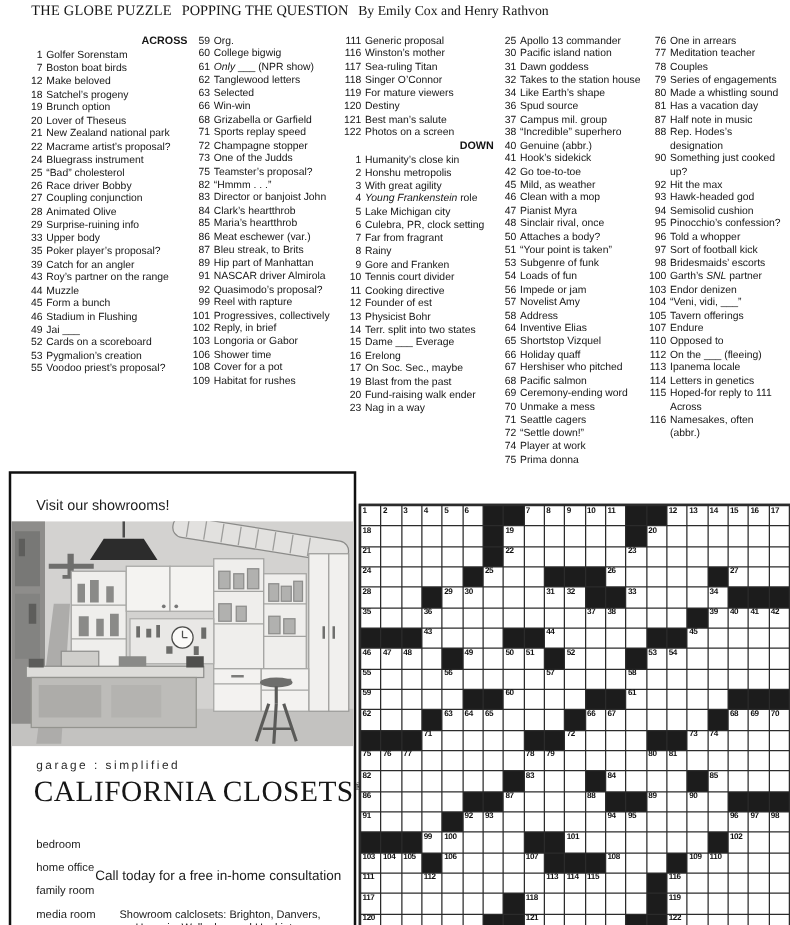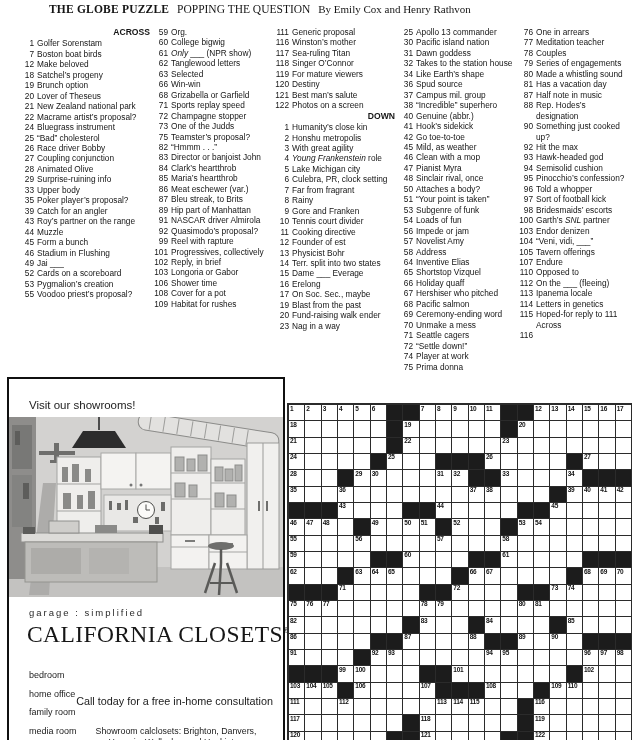--- a/index.html
+++ b/index.html
@@ -1,20 +1,20 @@
 <!DOCTYPE html>
 <html><head>
 <meta charset="utf-8">
 <style>
   html,body{margin:0;padding:0;}
   #page{position:relative;width:632px;height:740px;background:#fff;overflow:hidden;
         font-family:"Liberation Sans",sans-serif;color:#151515;}
   
   #titlebar{position:absolute;left:25px;top:3px;font-family:"Liberation Serif",serif;font-size:11.5px;white-space:nowrap;}
-  #titlebar .t-bold{font-weight:bold;letter-spacing:.2px;margin-left:24px;}
+  #titlebar .t-bold{font-weight:normal;letter-spacing:.2px;}
   #titlebar .t-sub{margin-left:5px;}
   #titlebar .t-by{margin-left:5px;font-size:11px;}
   
   #clue-cols{position:absolute;left:8px;top:27px;width:620px;display:flex;align-items:flex-start;}
   .clue-col{font-size:8.3px;line-height:10.45px;}
   .clue-col.c1{width:142px;}
   .clue-col.c2{width:121px;}
   .clue-col.c3{width:124px;}
   .clue-col.c4{width:120px;}
   .clue-col.c5{width:113px;}
@@ -618,20 +618,21 @@
         <div class="clue">
           <span class="num">114</span>
           <span class="txt">Letters in genetics</span>
         </div>
         <div class="clue">
           <span class="num">115</span>
           <span class="txt">Hoped-for reply to 111 Across</span>
         </div>
         <div class="clue">
           <span class="num">116</span>
+          <span class="txt">Namesakes, often (abbr.)</span>
         </div>
       </div>
     </div>
 
   <div id="ad">
     <div id="ad-visit">Visit our showrooms!</div>
 
     <div id="ad-photo">
       <svg width="274" height="180" viewBox="0 0 274 180" preserveAspectRatio="none">
         <rect width="274" height="180" fill="#d3d2d0"></rect>

